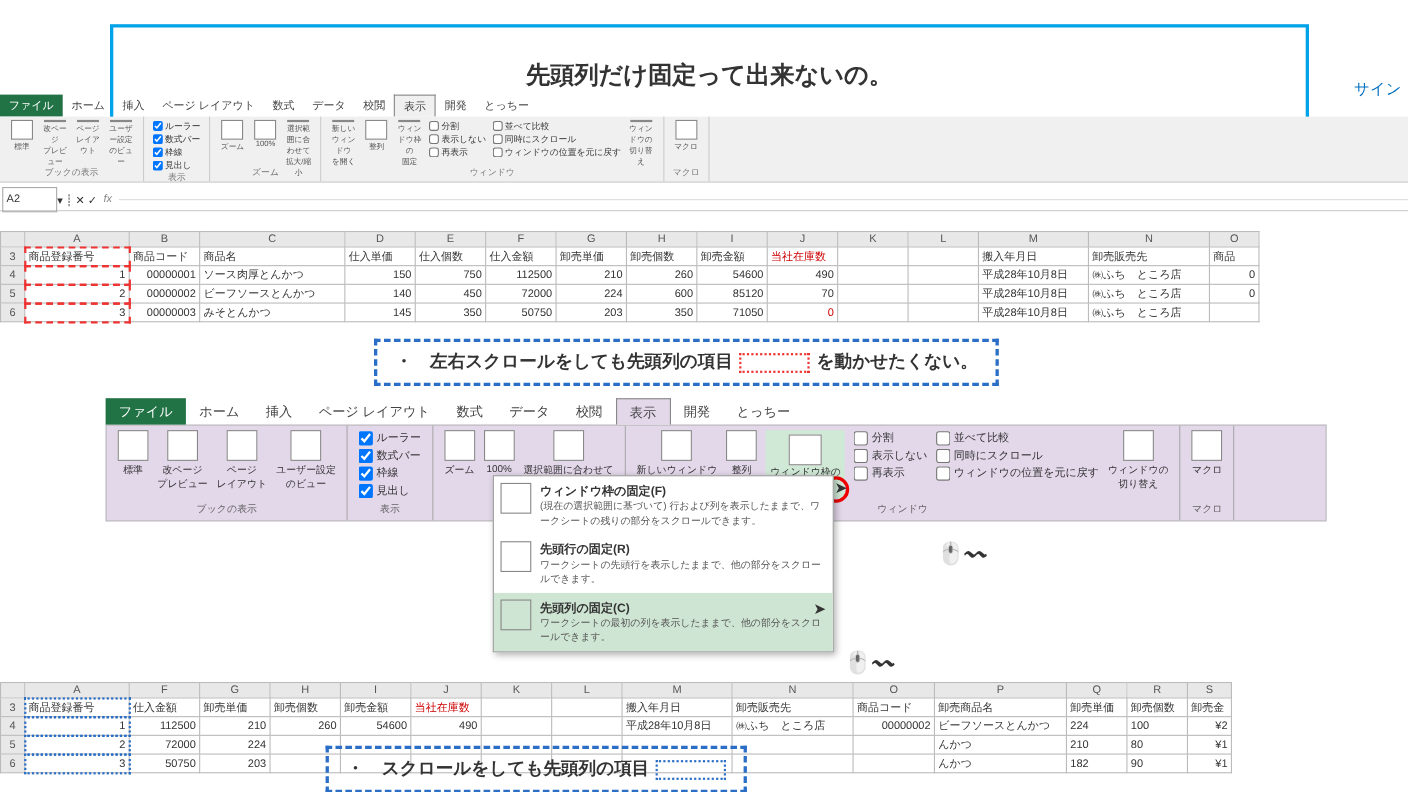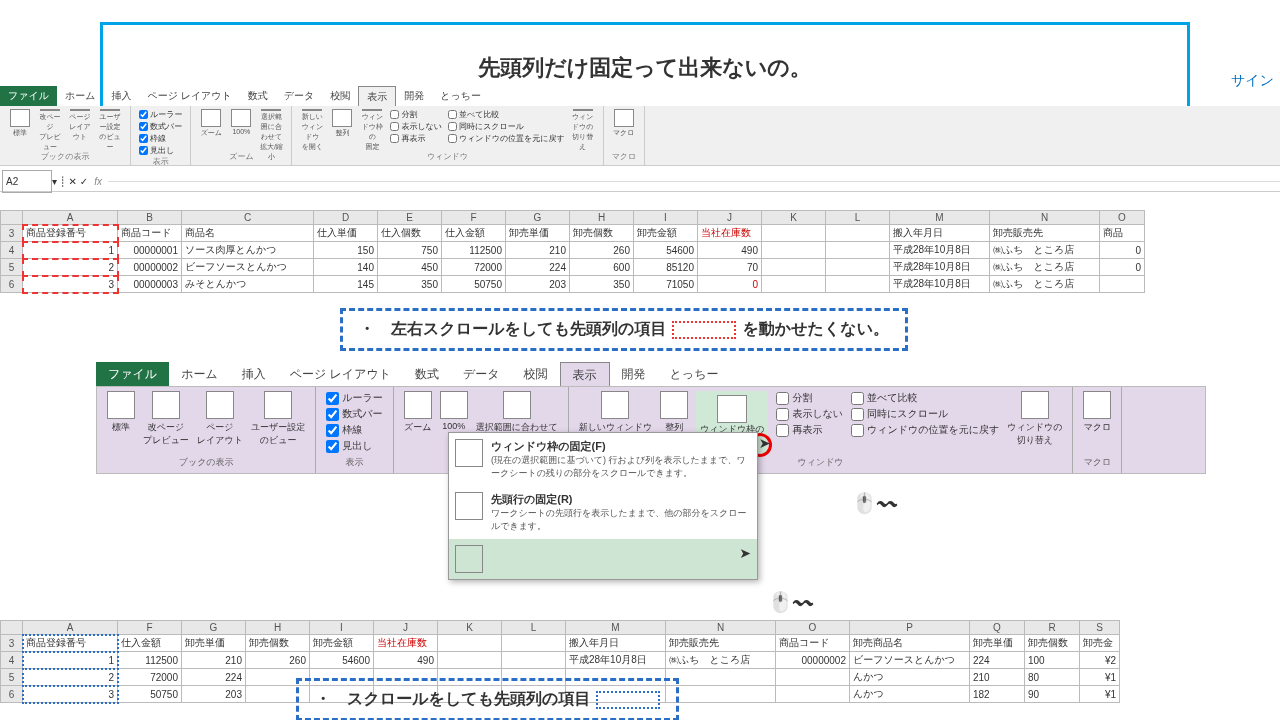--- a/index.html
+++ b/index.html
@@ -419,20 +419,21 @@
     <div class="item">
       <div class="di"></div>
       <div class="txt"><b>ウィンドウ枠の固定(F)</b><p>(現在の選択範囲に基づいて) 行および列を表示したままで、ワークシートの残りの部分をスクロールできます。</p></div>
     </div>
     <div class="item">
       <div class="di"></div>
       <div class="txt"><b>先頭行の固定(R)</b><p>ワークシートの先頭行を表示したままで、他の部分をスクロールできます。</p></div>
     </div>
     <div class="item hl">
       <div class="di"></div>
+      <div class="txt"><b>先頭列の固定(C)</b><p>ワークシートの最初の列を表示したままで、他の部分をスクロールできます。</p></div>
       <span class="cursor" style="position:absolute;right:6px;">➤</span>
     </div>
   </div>
 
 <span class="click-icon" style="top:487px; left:852px;">🖱️〰</span>
 <span class="click-icon" style="top:586px; left:768px;">🖱️〰</span>
 
 <table class="grid grid-bot" id="grid2">
     <colgroup>
       <col style="width:22px">

